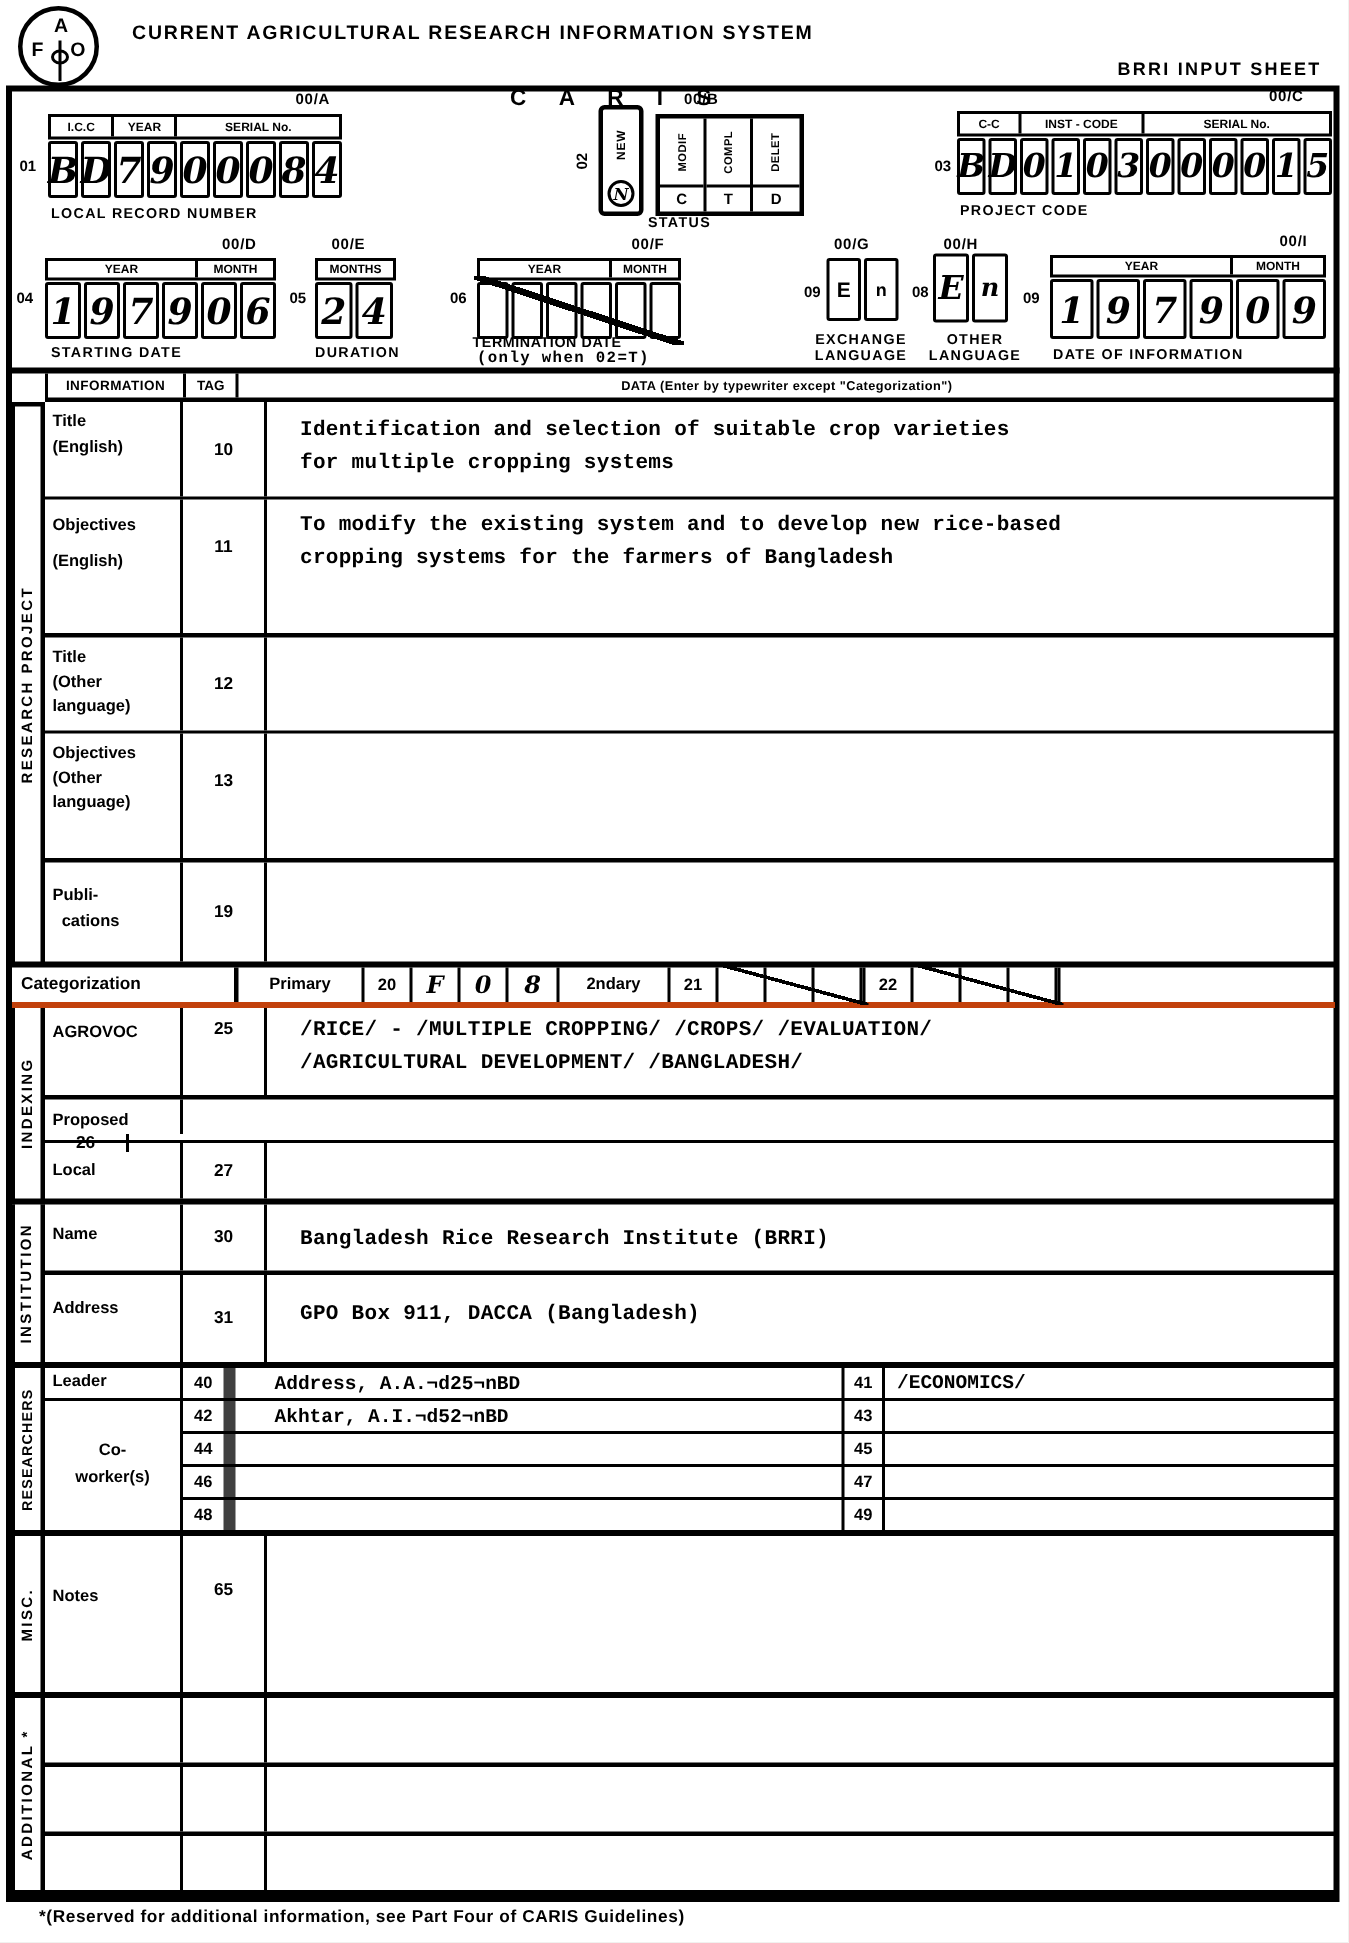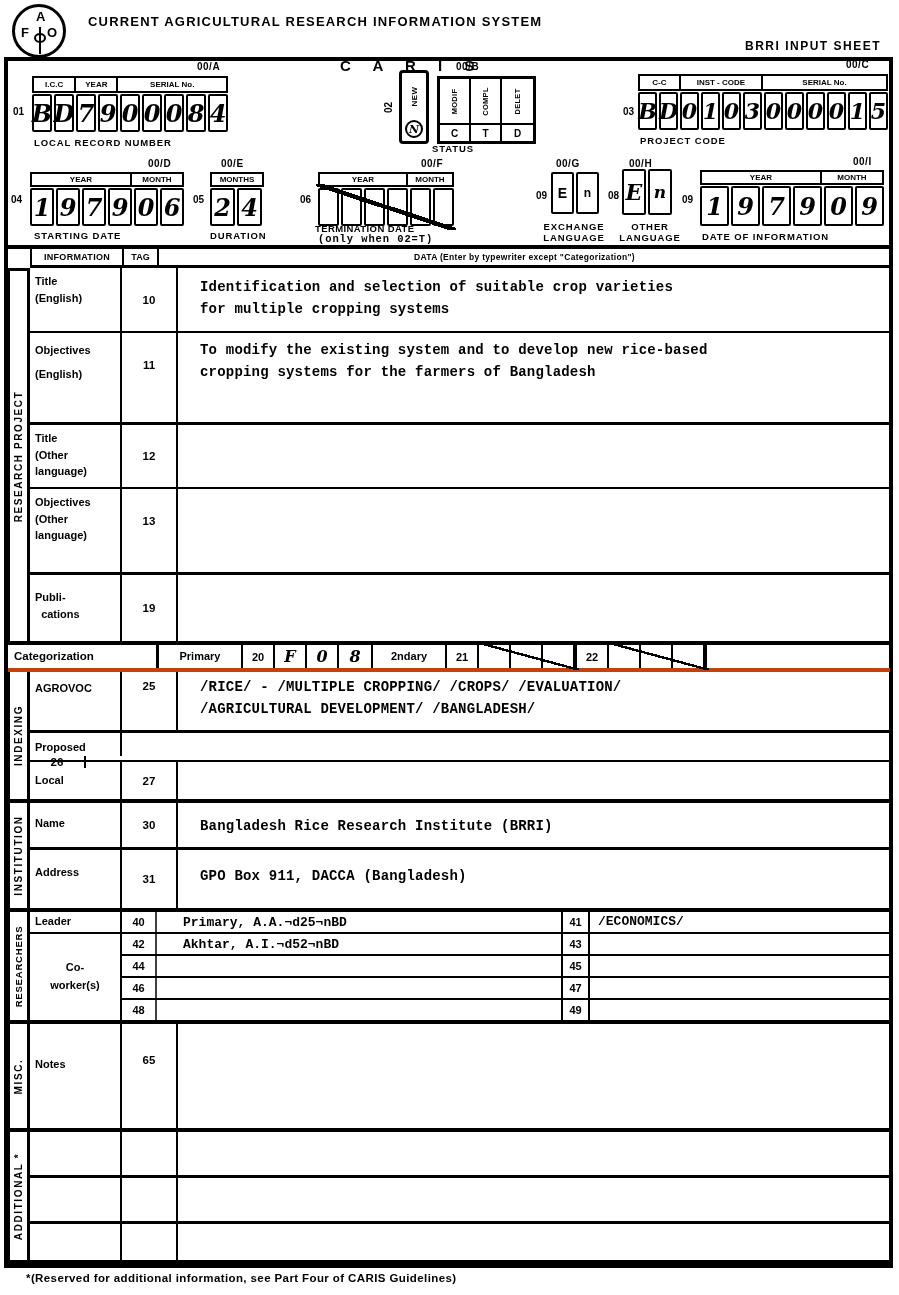--- a/index.html
+++ b/index.html
@@ -74,21 +74,21 @@
   .strip .ccell:last-child{border-right:none;}
   .strip .cgroup.slashed .ov{position:absolute;left:-4px;top:-3px;width:104px;height:28px;background-image:linear-gradient(to right top,transparent 48%,#000 48%,#000 52.5%,transparent 52.5%);}
 
   
   .res-info{position:absolute;left:30px;top:912px;width:92px;height:112px;border-right:2px solid #000;border-bottom:4px solid #000;}
   .res-leader{height:22px;border-bottom:2px solid #000;font-weight:bold;font-size:11px;padding:3px 0 0 5px;}
   .res-co{height:86px;display:flex;align-items:center;justify-content:center;font-weight:bold;font-size:11px;text-align:center;white-space:pre-wrap;line-height:1.6;}
   .res-rows{position:absolute;left:122px;top:912px;width:768px;}
   .res-row{display:flex;height:22px;border-bottom:2px solid #000;}
   .res-row:last-child{height:24px;border-bottom-width:4px;}
-  .res-row .rt{width:35px;border-right:2px solid #404040;display:flex;align-items:center;justify-content:center;font-weight:bold;font-size:11px;}
+  .res-row .rt{width:35px;border-right:8px solid #404040;display:flex;align-items:center;justify-content:center;font-weight:bold;font-size:11px;}
   .res-row .rn{width:406px;border-right:2px solid #000;font-family:"Liberation Mono",monospace;font-weight:bold;font-size:13px;padding:3px 0 0 26px;white-space:nowrap;overflow:hidden;}
   .res-row .rt2{width:27px;border-right:2px solid #000;display:flex;align-items:center;justify-content:center;font-weight:bold;font-size:11px;}
   .res-row .rd{flex:1;font-family:"Liberation Mono",monospace;font-weight:bold;font-size:13px;padding:2px 0 0 8px;white-space:nowrap;overflow:hidden;}
 
   .footer-note{position:absolute;left:26px;top:1272px;font-weight:bold;font-size:11.5px;letter-spacing:.4px;}
 </style>
 </head>
 <body>
 
 <div class="page">
@@ -375,21 +375,21 @@
   </div>
 
   <div class="res-info">
     <div class="res-leader">Leader</div>
     <div class="res-co">Co-
 worker(s)</div>
   </div>
   <div class="res-rows">
     <div class="res-row">
       <div class="rt">40</div>
-      <div class="rn">Primary, A.A.¬d25¬nBD</div>
+      <div class="rn">Address, A.A.¬d25¬nBD</div>
       <div class="rt2">41</div>
       <div class="rd">/ECONOMICS/</div>
     </div>
     <div class="res-row">
       <div class="rt">42</div>
       <div class="rn">Akhtar, A.I.¬d52¬nBD</div>
       <div class="rt2">43</div>
     </div>
     <div class="res-row">
       <div class="rt">44</div>

